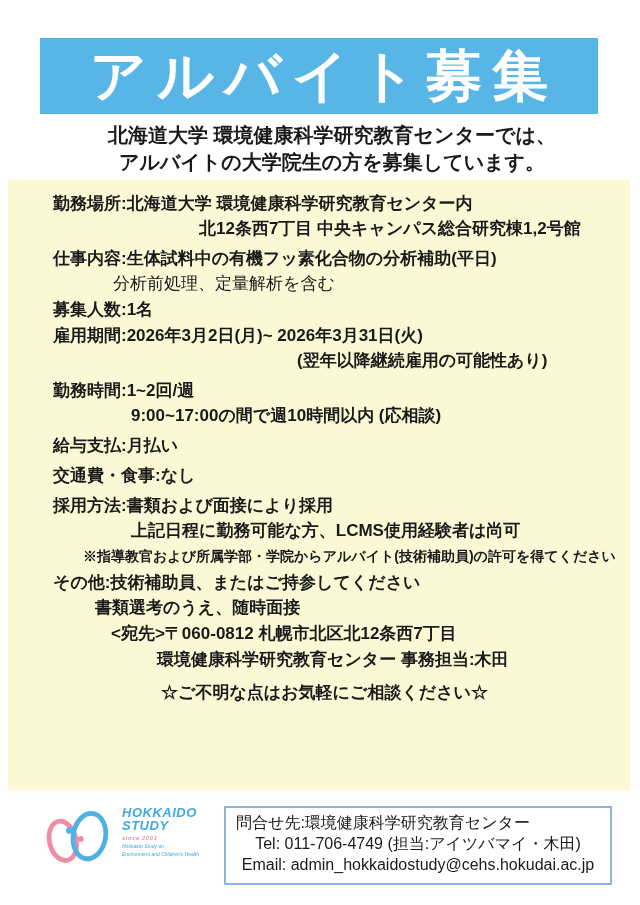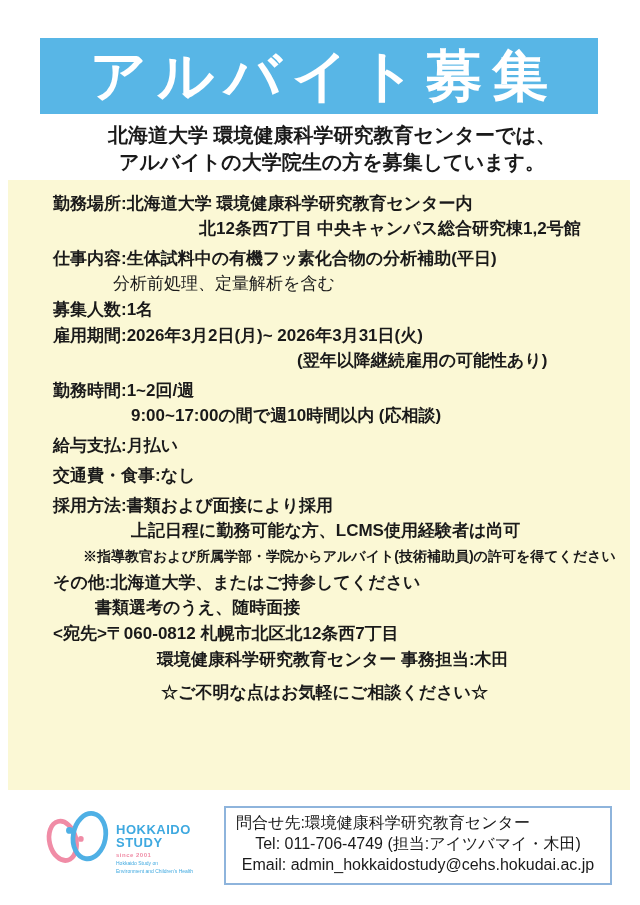--- a/index.html
+++ b/index.html
@@ -33,29 +33,29 @@
   .pre { margin-bottom:4px; }
   .sub { margin-bottom:5px; }
   .sp  { margin-top:7px; }
   .light { font-weight:normal; }
   .i1 { margin-left:60px; }
   .i2 { margin-left:78px; }
   .i3 { margin-left:146px; }
   .i4 { margin-left:244px; }
   .i-note { margin-left:30px; font-size:14px; white-space:nowrap; }
   .i-doc  { margin-left:42px; }
-  .i-addr { }
+  .i-addr { margin-left:58px; }
   .i-addr2{ margin-left:104px; }
   .closing { text-align:center; margin-left:-14px; margin-top:12px; }
   
   .footer {
     position:absolute; left:40px; top:806px; width:572px;
     display:flex; align-items:flex-start; gap:16px;
   }
-  .logo { display:flex; align-items:flex-end; width:168px; flex:none; }
+  .logo { display:flex; align-items:flex-start; gap:6px; width:168px; flex:none;font-style:italic; }
   .logo-text { display:flex; flex-direction:column; }
   .logo-name { color:#3FA9E0; font-weight:bold; font-size:13px; line-height:13px; letter-spacing:0.5px; }
   .logo-since { color:#F08CA6; font-weight:bold; font-size:6px; margin-top:3px; letter-spacing:0.5px; }
   .logo-tagline { color:#3FA9E0; font-size:5px; line-height:6px; margin-top:2px; }
   .contact-box {
     flex:1; border:2px solid #8EB4DC; background:#ffffff;
     padding:4px 10px 8px; font-size:16px; line-height:21px;
   }
   .contact-line-first { text-align:left; }
   .contact-line-center { text-align:center; }
@@ -82,21 +82,21 @@
     <div class="row sub">募集人数:1名</div>
     <div class="row pre">雇用期間:2026年3月2日(月)~ 2026年3月31日(火)</div>
     <div class="row i4">(翌年以降継続雇用の可能性あり)</div>
     <div class="row pre sp">勤務時間:1~2回/週</div>
     <div class="row i2">9:00~17:00の間で週10時間以内 (応相談)</div>
     <div class="row sp">給与支払:月払い</div>
     <div class="row sp">交通費・食事:なし</div>
     <div class="row pre sp">採用方法:書類および面接により採用</div>
     <div class="row sub i2">上記日程に勤務可能な方、LCMS使用経験者は尚可</div>
     <div class="row sub i-note">※指導教官および所属学部・学院からアルバイト(技術補助員)の許可を得てください</div>
-    <div class="row pre">その他:北海道大学、またはご持参してください</div>
+    <div class="row pre">その他:技術補助員、またはご持参してください</div>
     <div class="row sub i-doc">書類選考のうえ、随時面接</div>
     <div class="row sub i-addr">&lt;宛先&gt;〒060-0812 札幌市北区北12条西7丁目</div>
     <div class="row sub i-addr2">環境健康科学研究教育センター 事務担当:木田</div>
     <div class="row closing">☆ご不明な点はお気軽にご相談ください☆</div>
   </div>
 
   <div class="footer">
 
     <div class="logo">
       <span>

